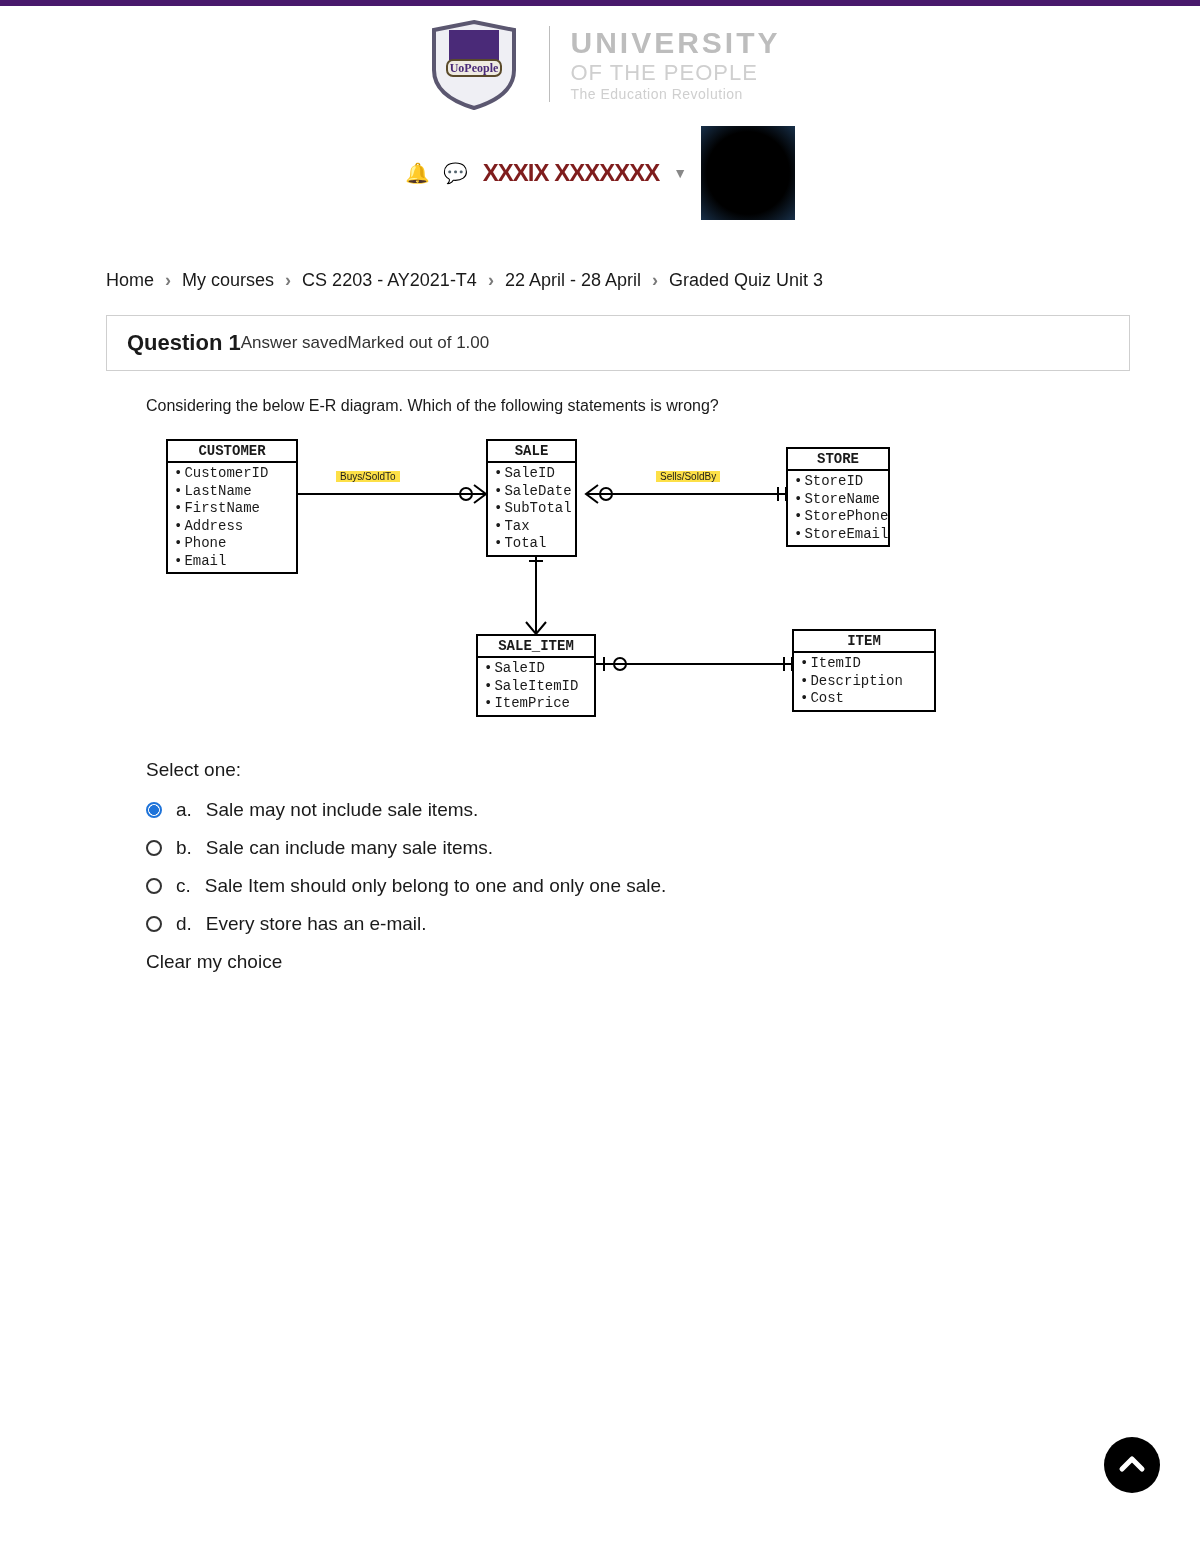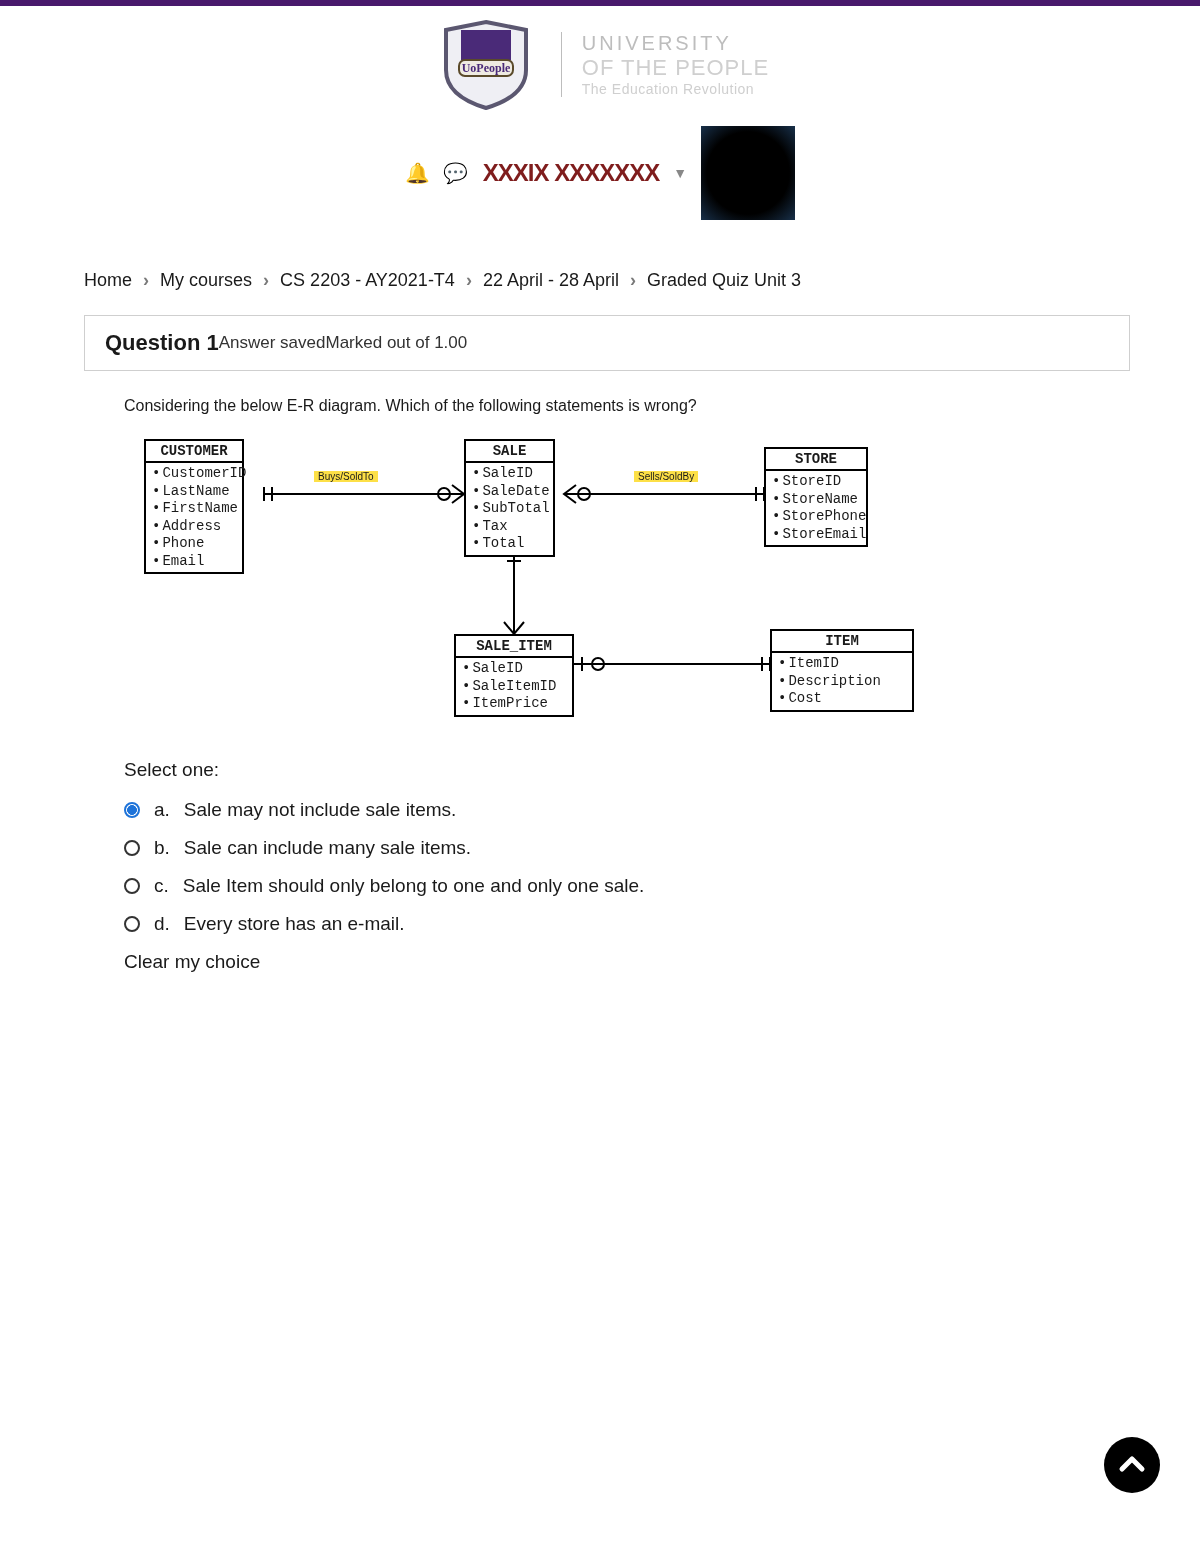--- a/index.html
+++ b/index.html
@@ -1,29 +1,29 @@
 <!DOCTYPE html>
 <html><head>
 <meta charset="utf-8">
 <style>
   * { box-sizing: border-box; margin: 0; padding: 0; }
   body { font-family: "Segoe UI", "Helvetica Neue", Arial, sans-serif; background: #fff; color: #1a1a1a; width: 1200px; }
   .topbar { height: 6px; background: #49196c; width: 100%; }
   .header { display: flex; flex-direction: column; align-items: center; padding: 10px 0 20px; }
   .brand { display: flex; align-items: center; gap: 20px; margin-bottom: 14px; }
   .brand-text { border-left: 1px solid #bdbdbd; padding-left: 20px; }
-  .brand-text .l1 { font-size: 20px; letter-spacing: 3px; color: #bdbdbd; font-weight: 400; }
+  .brand-text .l1 { font-size: 30px; letter-spacing: 3px; color: #bdbdbd; font-weight: 700; }
   .brand-text .l2 { font-size: 22px; letter-spacing: 1px; color: #cfcfcf; font-weight: 400; }
   .brand-text .l3 { font-size: 14px; letter-spacing: 0.5px; color: #cfcfcf; }
   .userbar { display: flex; align-items: center; gap: 14px; }
   .icon-slot { color: #b8b8b8; font-size: 20px; }
   .username { font-size: 24px; font-weight: 900; letter-spacing: -1px; color: #7f1d1d; filter: blur(0.3px); }
   .caret { color: #888; font-size: 14px; }
   .avatar { width: 94px; height: 94px; background: radial-gradient(circle at center,#000 0%,#000 62%,#18304a 100%); }
-  .content { padding: 0 70px 60px 84px; }
+  .content { padding: 0 70px 60px 106px; }
   .breadcrumb { margin: 30px 0 24px; font-size: 18px; color: #1a1a1a; }
   .breadcrumb .sep { color: #7a7a7a; margin: 0 6px; font-weight: bold; }
   .qcard { border: 1px solid #cfcfcf; padding: 14px 20px; display: flex; align-items: center; margin-bottom: 26px; }
   .qnum { font-size: 22px; font-weight: 800; }
   .qmeta { font-size: 17px; color: #333; }
   .qtext { font-size: 16px; margin: 1px 0 24px 40px; }
   .diagram { margin: 0 0 40px 60px; position: relative; width: 780px; height: 280px; font-family: "Courier New", monospace; font-size: 14px; font-weight: bold; }
   .entity { position: absolute; border: 2px solid #000; background: #fff; }
   .entity .title { border-bottom: 2px solid #000; text-align: center; padding: 2px 8px; }
   .entity .attrs { padding: 2px 6px; line-height: 1.25; font-weight: normal; }
@@ -106,21 +106,21 @@
 
       <line x1="370" y1="108" x2="370" y2="195"></line>
       <path d="M363 114 L377 114 M363 122 L377 122"></path>
       <path d="M360 183 L370 195 L380 183"></path>
 
       <line x1="430" y1="225" x2="626" y2="225"></line>
       <path d="M438 218 L438 232 M448 225 a6 6 0 1 0 12 0 a6 6 0 1 0 -12 0"></path>
       <path d="M626 218 L626 232 M618 218 L618 232"></path>
     </svg>
 
-    <div class="entity" style="left:0;top:0;width:100px">
+    <div class="entity" style="left:0;top:0;width:132px">
       <div class="title">CUSTOMER</div>
       <div class="attrs">
         <div>CustomerID</div>
         <div>LastName</div>
         <div>FirstName</div>
         <div>Address</div>
         <div>Phone</div>
         <div>Email</div>
       </div>
     </div>

